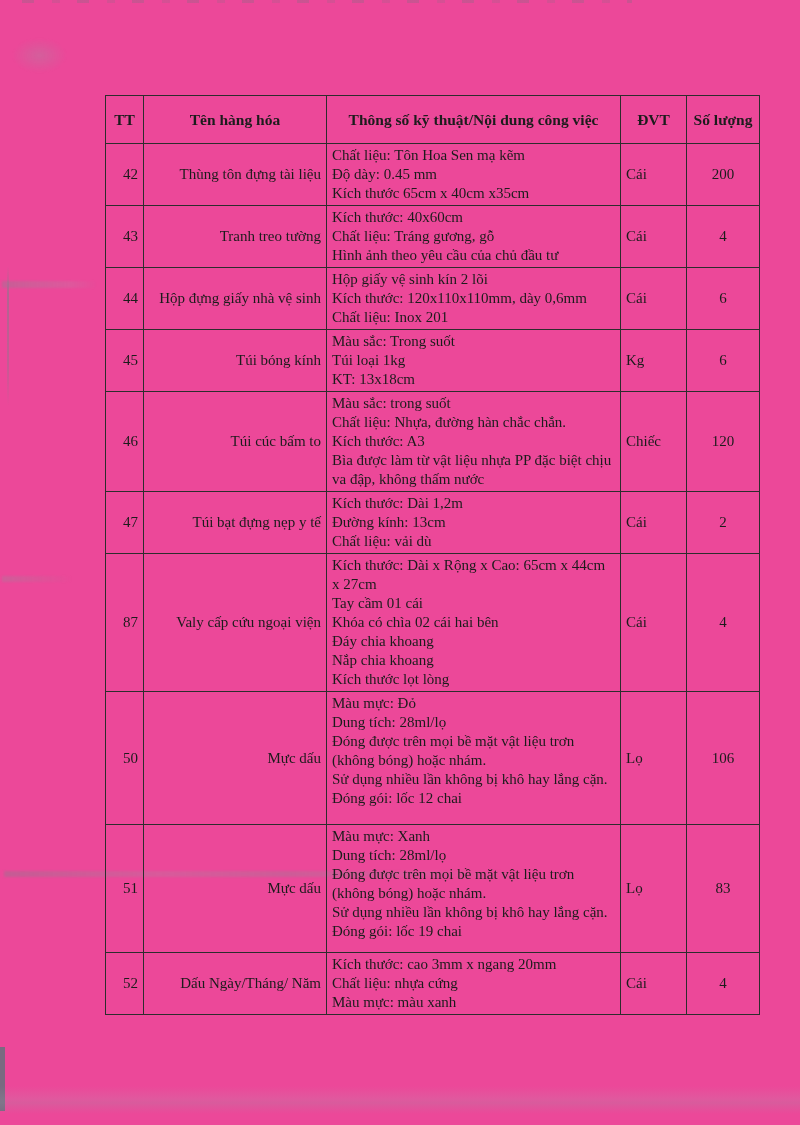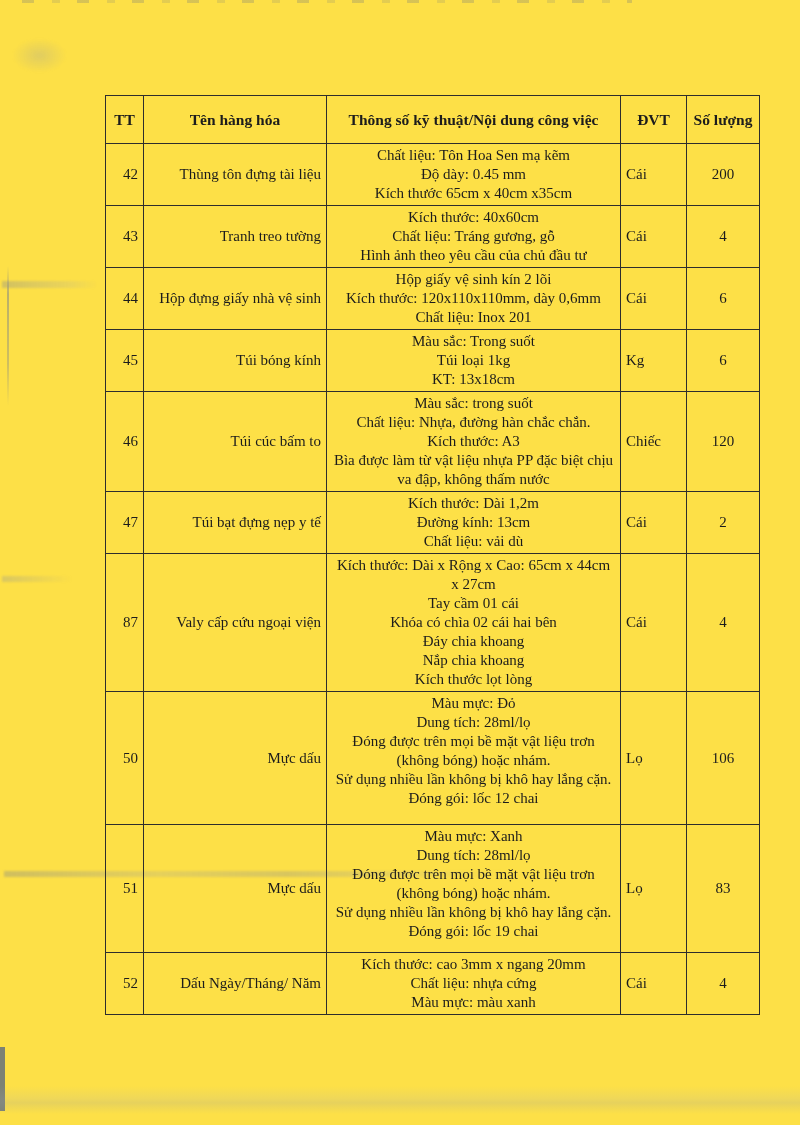--- a/index.html
+++ b/index.html
@@ -10,21 +10,21 @@
     background: #ffffff;
     overflow: hidden;
     font-family: "Liberation Serif", "DejaVu Serif", serif;
     color: #1f1f1f;
     position: relative;
   }
   .page {
     position: relative;
     width: 800px;
     height: 1125px;
-    background: #fde047;
+    background: #ec4899;
   }
 
   
   .artifact { position: absolute; pointer-events: none; }
   .top-dashes {
     top: 0; left: 22px; width: 610px; height: 3px;
     background: repeating-linear-gradient(90deg,
       rgba(110,115,125,0.45) 0 12px, transparent 12px 30px,
       rgba(110,115,125,0.3) 30px 38px, transparent 38px 55px);
     opacity: 0.6;
@@ -86,21 +86,21 @@
   }
   table.doc th {
     font-size: 15.5px;
     font-weight: bold;
     text-align: center;
     vertical-align: middle;
     padding: 4px 2px;
   }
   td.c-tt   { text-align: right; vertical-align: middle; }
   td.c-name { text-align: right;   vertical-align: middle; padding-left: 7px; }
-  td.c-spec { text-align: center;   vertical-align: top; white-space: pre-line; padding-left: 8px; padding-top: 1px; }
+  td.c-spec { text-align: left;   vertical-align: top; white-space: pre-line; padding-left: 8px; padding-top: 1px; }
   td.c-unit { vertical-align: middle; }
   td.c-qty  { text-align: center; vertical-align: middle; margin-left: 12px; }
 </style>
 </head>
 <body>
 
 <div class="page">
 
   <div class="artifact top-dashes"></div>
   <div class="artifact smudge-topleft"></div>

